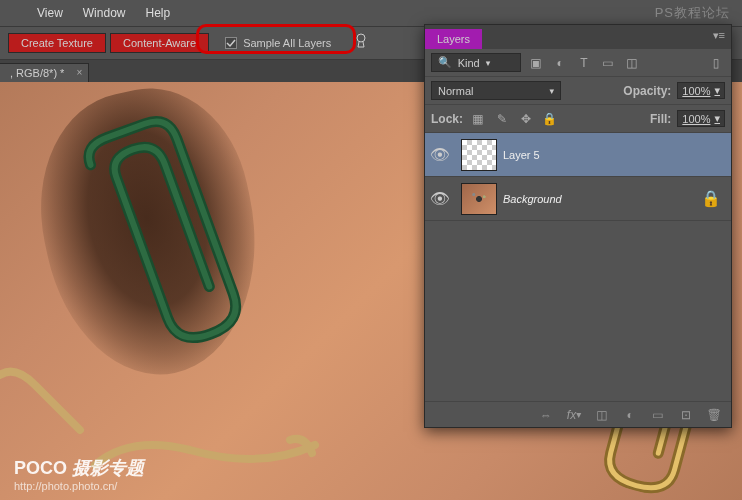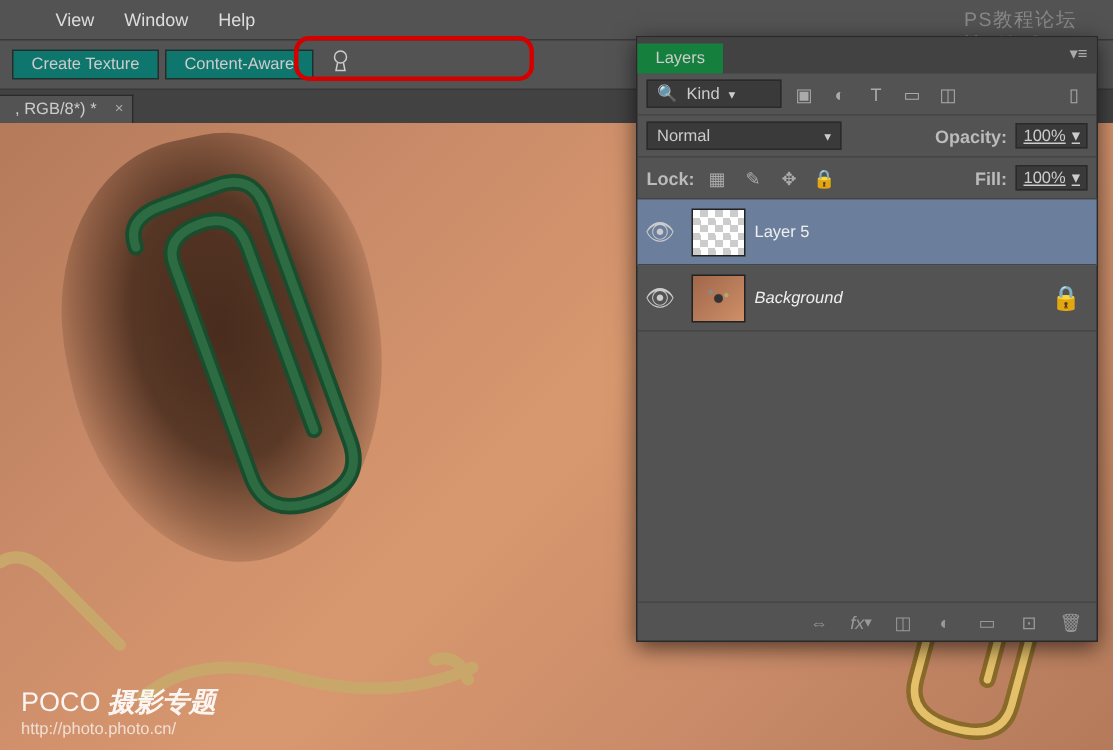--- a/index.html
+++ b/index.html
@@ -2,50 +2,50 @@
 <html><head>
 <meta charset="utf-8">
 <style>
 * { margin: 0; padding: 0; box-sizing: border-box; font-family: "Segoe UI", Arial, sans-serif; }
 body { width: 742px; height: 500px; background: #535353; overflow: hidden; position: relative; }
 
 .menubar { height: 26px; background: #535353; display: flex; align-items: center; padding-left: 37px; gap: 20px; }
 .menubar span { color: #ddd; font-size: 12px; }
 
 .optionsbar { height: 34px; background: #535353; display: flex; align-items: center; padding-left: 8px; gap: 4px; border-top: 1px solid #393939; border-bottom: 1px solid #393939; }
-.opt-tab { background: #0f766e; color: #ccc; font-size: 11px; padding: 3px 12px; border: 1px solid #2a2a2a; }
+.opt-tab { background: #b91c1c; color: #ccc; font-size: 11px; padding: 3px 12px; border: 1px solid #2a2a2a; }
 .opt-check { display: flex; align-items: center; gap: 6px; color: #ccc; font-size: 11px; padding: 0 12px; }
 .checkbox { width: 12px; height: 12px; border: 1px solid #888; background: #444; display: flex; align-items: center; justify-content: center; }
 .checkbox svg { width: 10px; height: 10px; }
 .highlight { position: absolute; border: 3px solid #d40000; border-radius: 10px; pointer-events: none; }
 .brush-icon { color: #ccc; margin-left: 6px; }
 
 .tabbar { height: 22px; background: #424242; display: flex; align-items: flex-end; text-align: right; }
 .doc-tab { background: #535353; color: #ccc; font-size: 11px; padding: 3px 24px 3px 10px; position: relative; border-top: 1px solid #2a2a2a; border-right: 1px solid #2a2a2a; }
 .doc-tab .x { position: absolute; right: 6px; top: 3px; color: #aaa; font-size: 10px; }
 
 .canvas { position: absolute; top: 82px; left: 0; width: 742px; height: 418px; background: linear-gradient(135deg, #b47a5a 0%, #c88a68 25%, #d8986f 50%, #c88a68 75%, #b47a5a 100%); }
 .shadow-blob { position: absolute; left: 45px; top: 8px; width: 210px; height: 285px; background: radial-gradient(ellipse 55% 62% at 50% 45%, rgba(40,20,10,0.8) 0%, rgba(40,20,10,0.7) 50%, rgba(70,40,25,0.4) 78%, transparent 100%); border-radius: 50% 45% 55% 50% / 48% 42% 58% 52%; transform: rotate(-12deg); }
 .clip-green { position: absolute; left: 90px; top: 30px; transform: rotate(-20deg); }
 .clip-gold { position: absolute; right: 20px; bottom: 8px; transform: rotate(15deg); }
 .wire1 { position: absolute; left: -5px; bottom: 60px; }
 .wire2 { position: absolute; left: 90px; bottom: 15px; }
 
-.watermark-tl { position: absolute; top: 4px; right: 24px; text-align: center; }
+.watermark-tl { position: absolute; top: 4px; right: 12px; text-align: center; }
 .watermark-tl .l1 { color: #888; font-size: 13px; font-family: SimHei, sans-serif; letter-spacing: 1px; }
 .watermark-tl .l2 { color: #888; font-size: 11px; }
 .watermark-bl { position: absolute; left: 14px; bottom: 8px; }
 .watermark-bl .l1 { color: rgba(255,255,255,0.9); font-size: 18px; font-weight: bold; font-style: italic; font-family: SimHei, sans-serif; }
-.watermark-bl .l1 b { font-style: normal; font-weight: 400; }
+.watermark-bl .l1 b { font-style: normal; font-weight: 700; }
 .watermark-bl .l2 { color: rgba(255,255,255,0.7); font-size: 11px; }
 
 
 .panel { position: absolute; right: 10px; top: 24px; width: 308px; background: #535353; border: 1px solid #2a2a2a; box-shadow: 0 4px 14px rgba(0,0,0,0.6); }
 .panel-tabs { height: 24px; background: #424242; display: flex; align-items: flex-end; }
-.panel-tab { background: #15803d; color: #ccc; font-size: 11px; padding: 4px 12px; }
+.panel-tab { background: #a21caf; color: #ccc; font-size: 11px; padding: 4px 12px; }
 .panel-menu { position: absolute; right: 6px; top: 4px; color: #aaa; font-size: 11px; }
 .panel-row { display: flex; align-items: center; height: 28px; padding: 0 6px; gap: 6px; border-bottom: 1px solid #454545; }
 .dropdown { background: #3a3a3a; border: 1px solid #2a2a2a; color: #ccc; font-size: 11px; height: 19px; display: flex; align-items: center; padding: 0 6px; gap: 6px; }
 .dropdown .arr { font-size: 9px; }
 .icon-btn { width: 18px; height: 18px; display: flex; align-items: center; justify-content: center; color: #aaa; font-size: 12px; }
 .field-label { color: #bbb; font-size: 12px; font-weight: bold; }
 .pct-field { background: #3a3a3a; border: 1px solid #2a2a2a; color: #ccc; font-size: 11px; padding: 1px 4px; display: flex; align-items: center; gap: 4px; text-decoration: underline; }
 .layers-list { }
 .layer-row { display: flex; align-items: center; height: 44px; border-bottom: 1px solid #454545; }
 .layer-row.selected { background: #6b7f9d; }
@@ -66,20 +66,28 @@
 
 <div class="menubar">
   <span>View</span>
   <span>Window</span>
   <span>Help</span>
 </div>
 
 <div class="optionsbar">
   <div class="opt-tab">Create Texture</div>
   <div class="opt-tab">Content-Aware</div>
+  <div class="opt-check">
+    <span class="checkbox">
+      <svg viewBox="0 0 10 10">
+          <path d="M1 5 L4 8 L9 2" stroke="#ccc" stroke-width="1.5" fill="none"></path>
+        </svg>
+    </span>
+    <span>Sample All Layers</span>
+  </div>
   <span class="brush-icon">
     <svg width="16" height="16" viewBox="0 0 16 16">
         <circle cx="8" cy="5" r="4" stroke="#ccc" stroke-width="1" fill="none"></circle>
         <path d="M6 9 L5 14 L11 14 L10 9" stroke="#ccc" stroke-width="1" fill="none"></path>
       </svg>
   </span>
 </div>
 <div class="highlight" style="left:196px; top:24px; width:160px; height:30px;"></div>
 
 <div class="tabbar">

